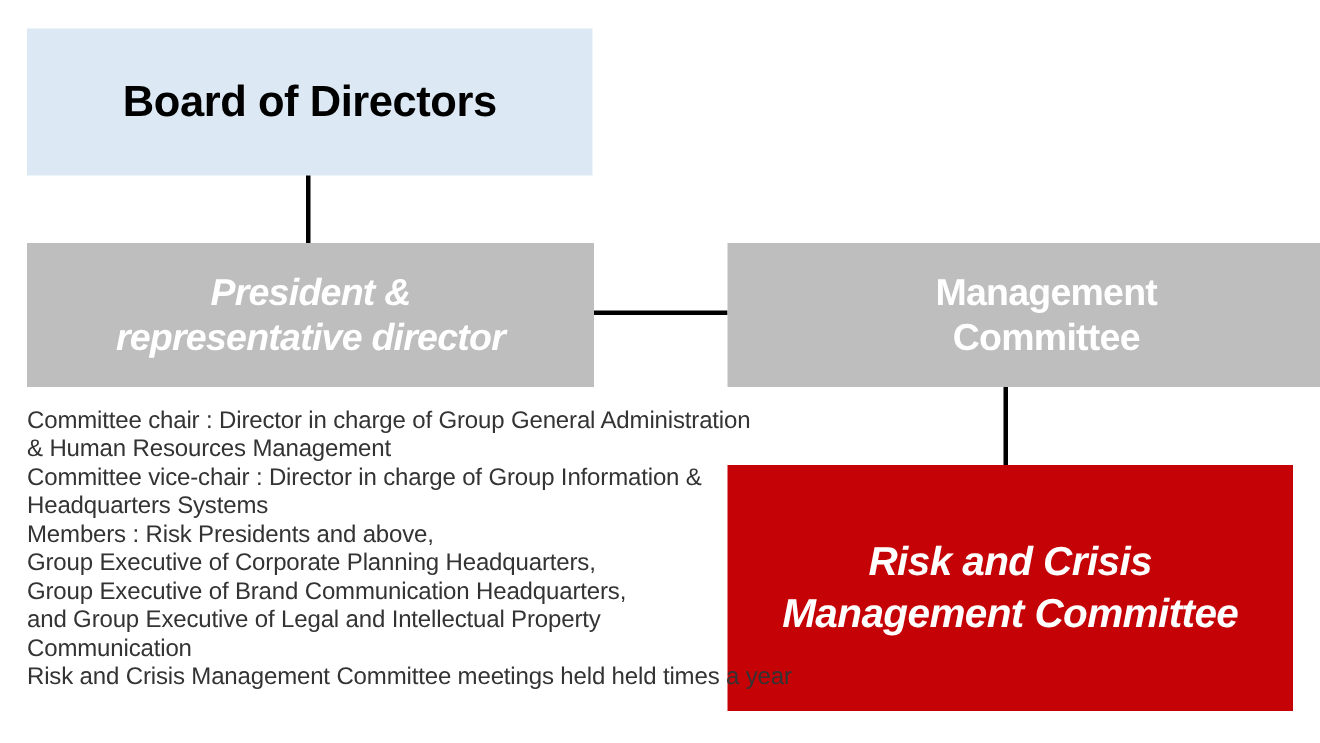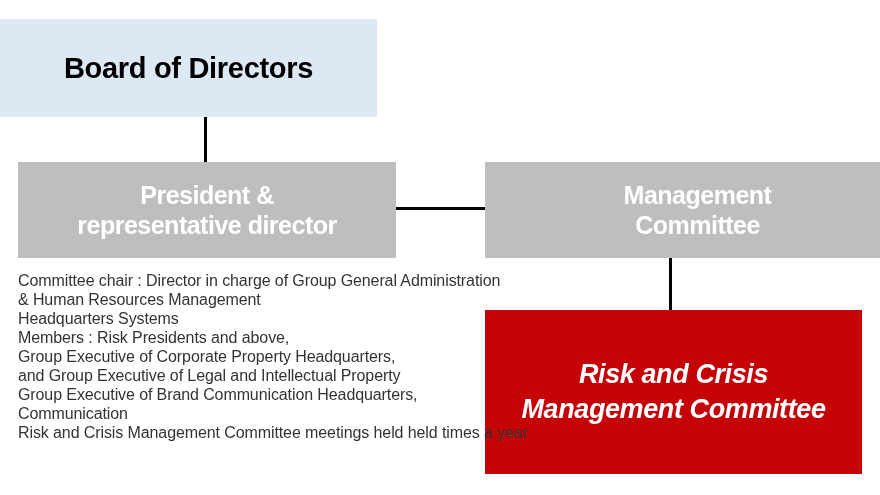--- a/index.html
+++ b/index.html
@@ -19,41 +19,42 @@
     position: absolute;
     display: flex;
     align-items: center;
     justify-content: center;
     text-align: center;
     font-weight: 700;
     white-space: pre-line;
     box-sizing: border-box;
   }
   .box-board {
-    left: 0;
+    left: 18px;
     top: 19px;
     width: 377px;
     height: 98px;
     background: var(--board-bg, #dce9f5);
     color: var(--board-text, #000000);
     font-size: 29px;
     letter-spacing: -0.3px;
   }
   .box-gray {
     background: var(--gray-bg, #bebebe);
     color: var(--box-text, #ffffff);
     font-size: 25px;
     line-height: 1.22;
     letter-spacing: -0.5px;
   }
   .box-president {
     left: 18px;
     top: 162px;
     width: 378px;
     height: 96px;
+    font-style: italic;
   }
   .box-management {
     left: 485px;
     top: 162px;
     width: 425px;
     height: 96px;
   }
   .box-risk {
     left: 485px;
     top: 310px;
@@ -120,22 +121,23 @@
 Committee</div>
 
   <div class="connector conn-management-risk"></div>
 
   <div class="box box-risk">Risk and Crisis
 Management Committee</div>
 
   <div class="details">
     <div class="line">Committee chair : Director in charge of Group General Administration</div>
     <div class="line">&amp; Human Resources Management</div>
+    <div class="line">Committee vice-chair : Director in charge of Group Information &amp;</div>
     <div class="line">Headquarters Systems</div>
     <div class="line">Members : Risk Presidents and above,</div>
-    <div class="line">Group Executive of Corporate Property Headquarters,</div>
+    <div class="line">Group Executive of Corporate Planning Headquarters,</div>
+    <div class="line">Group Executive of Brand Communication Headquarters,</div>
     <div class="line">and Group Executive of Legal and Intellectual Property</div>
-    <div class="line">Group Executive of Brand Communication Headquarters,</div>
     <div class="line">Communication</div>
     <div class="line">Risk and Crisis Management Committee meetings held held times a year</div>
   </div>
 
 </div>
 
 </body></html>

